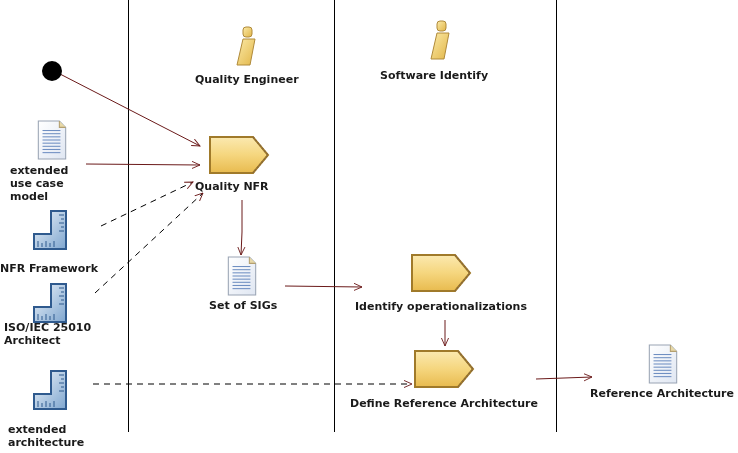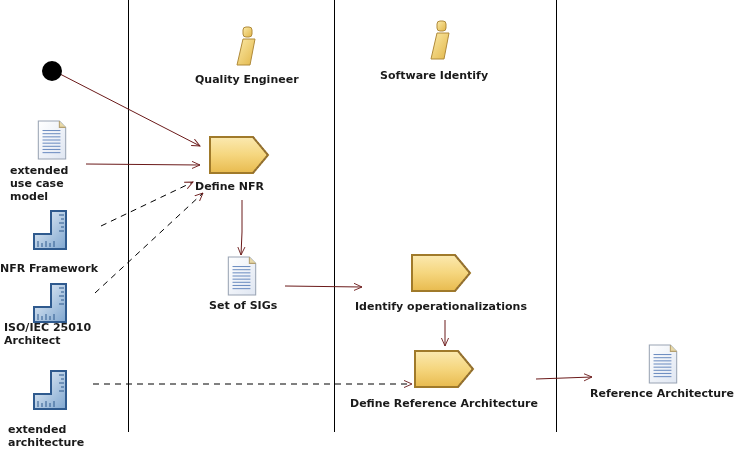--- a/index.html
+++ b/index.html
@@ -123,17 +123,17 @@
 <div class="lbl" style="left:0px;top:262px;width:104px">NFR Framework</div>
 <div class="lbl" style="left:4px;top:321px;width:96px">
   <div>ISO/IEC 25010</div>
   <div>Architect</div>
 </div>
 <div class="lbl" style="left:8px;top:423px;width:88px">
   <div>extended</div>
   <div>architecture</div>
 </div>
 
-<div class="lbl" style="left:195px;top:180px;width:100px">Define NFR</div>
+<div class="lbl" style="left:195px;top:180px;width:100px">Quality NFR</div>
 <div class="lbl" style="left:209px;top:299px;width:84px">Set of SIGs</div>
 <div class="lbl" style="left:355px;top:300px;width:180px">Identify operationalizations</div>
 <div class="lbl" style="left:350px;top:397px;width:192px">Define Reference Architecture</div>
 <div class="lbl" style="left:590px;top:387px;width:146px">Reference Architecture</div>
 
 </body></html>

